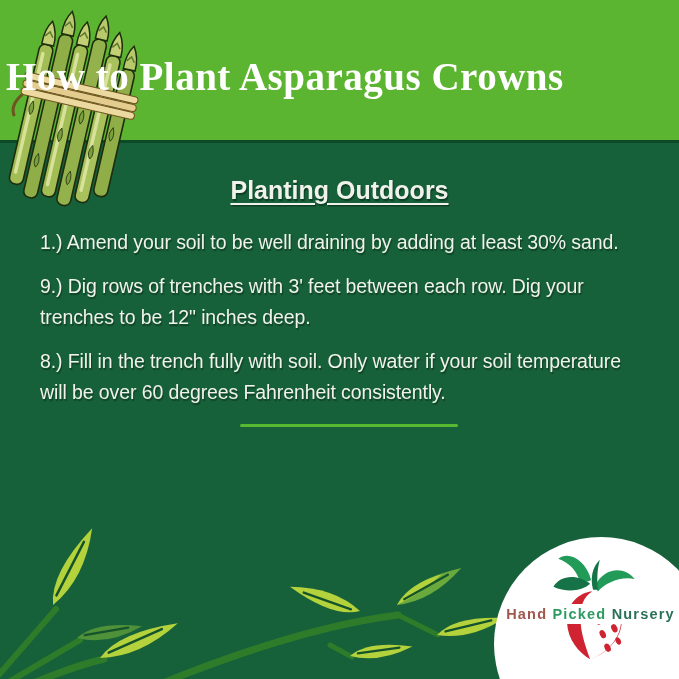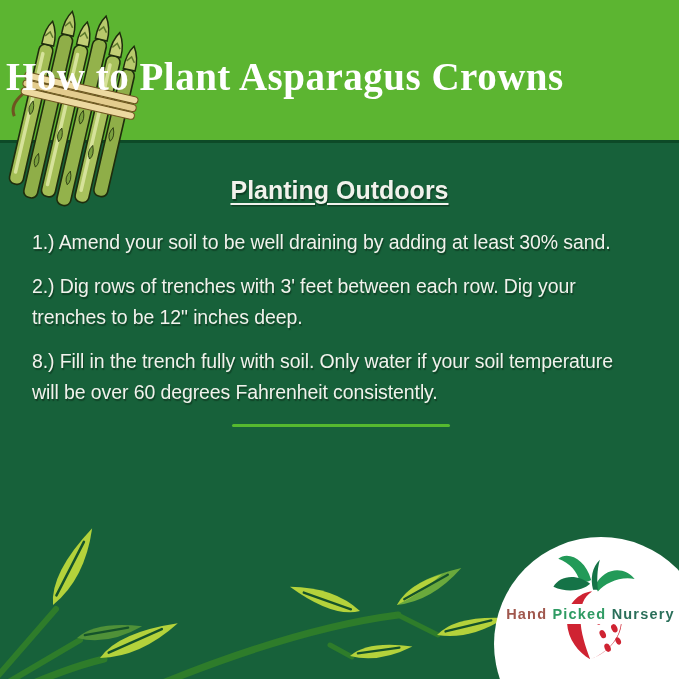--- a/index.html
+++ b/index.html
@@ -26,21 +26,21 @@
   .content{
     position:absolute;left:0;top:176px;width:679px;color:var(--text,#f1f2ec);
     z-index:1;
   }
   .section-heading{
     margin:0 0 22px 0;text-align:center;
     font-size:25px;font-weight:700;
     text-decoration:underline;text-underline-offset:4px;text-decoration-thickness:2px;
     text-shadow:1px 1.5px 1px rgba(8,35,18,.55);
   }
-  .steps{padding-left:32px;padding-right:8px;}
+  .steps{padding-left:40px;padding-right:8px;}
   .step{margin:0 0 12px 0;font-size:19.5px;line-height:31.5px;letter-spacing:-.1px;
         text-shadow:1px 1.5px 1px rgba(8,35,18,.5);}
   .step .line{white-space:nowrap;}
   .divider{
     height:3px;width:218px;border-radius:2px;
     background:var(--divider,#56b92f);
     margin:15px 0 13px 200px;
   }
   .note{
     padding-left:22px;font-size:20.5px;line-height:31.5px;letter-spacing:-.1px;
@@ -108,21 +108,21 @@
     </svg>
   </div>
 
   <div class="content">
     <h2 class="section-heading">Planting Outdoors</h2>
     <div class="steps">
       <div class="step">
         <div class="line">1.) Amend your soil to be well draining by adding at least 30% sand.</div>
       </div>
       <div class="step">
-        <div class="line">2.) Dig rows of trenches with 3' feet between each row. Dig your</div>
+        <div class="line">9.) Dig rows of trenches with 3' feet between each row. Dig your</div>
         <div class="line">trenches to be 12" inches deep.</div>
       </div>
       <div class="step">
         <div class="line">8.) Fill in the trench fully with soil. Only water if your soil temperature</div>
         <div class="line">will be over 60 degrees Fahrenheit consistently.</div>
       </div>
       <div class="divider"></div>
     </div>
   </div>
 

